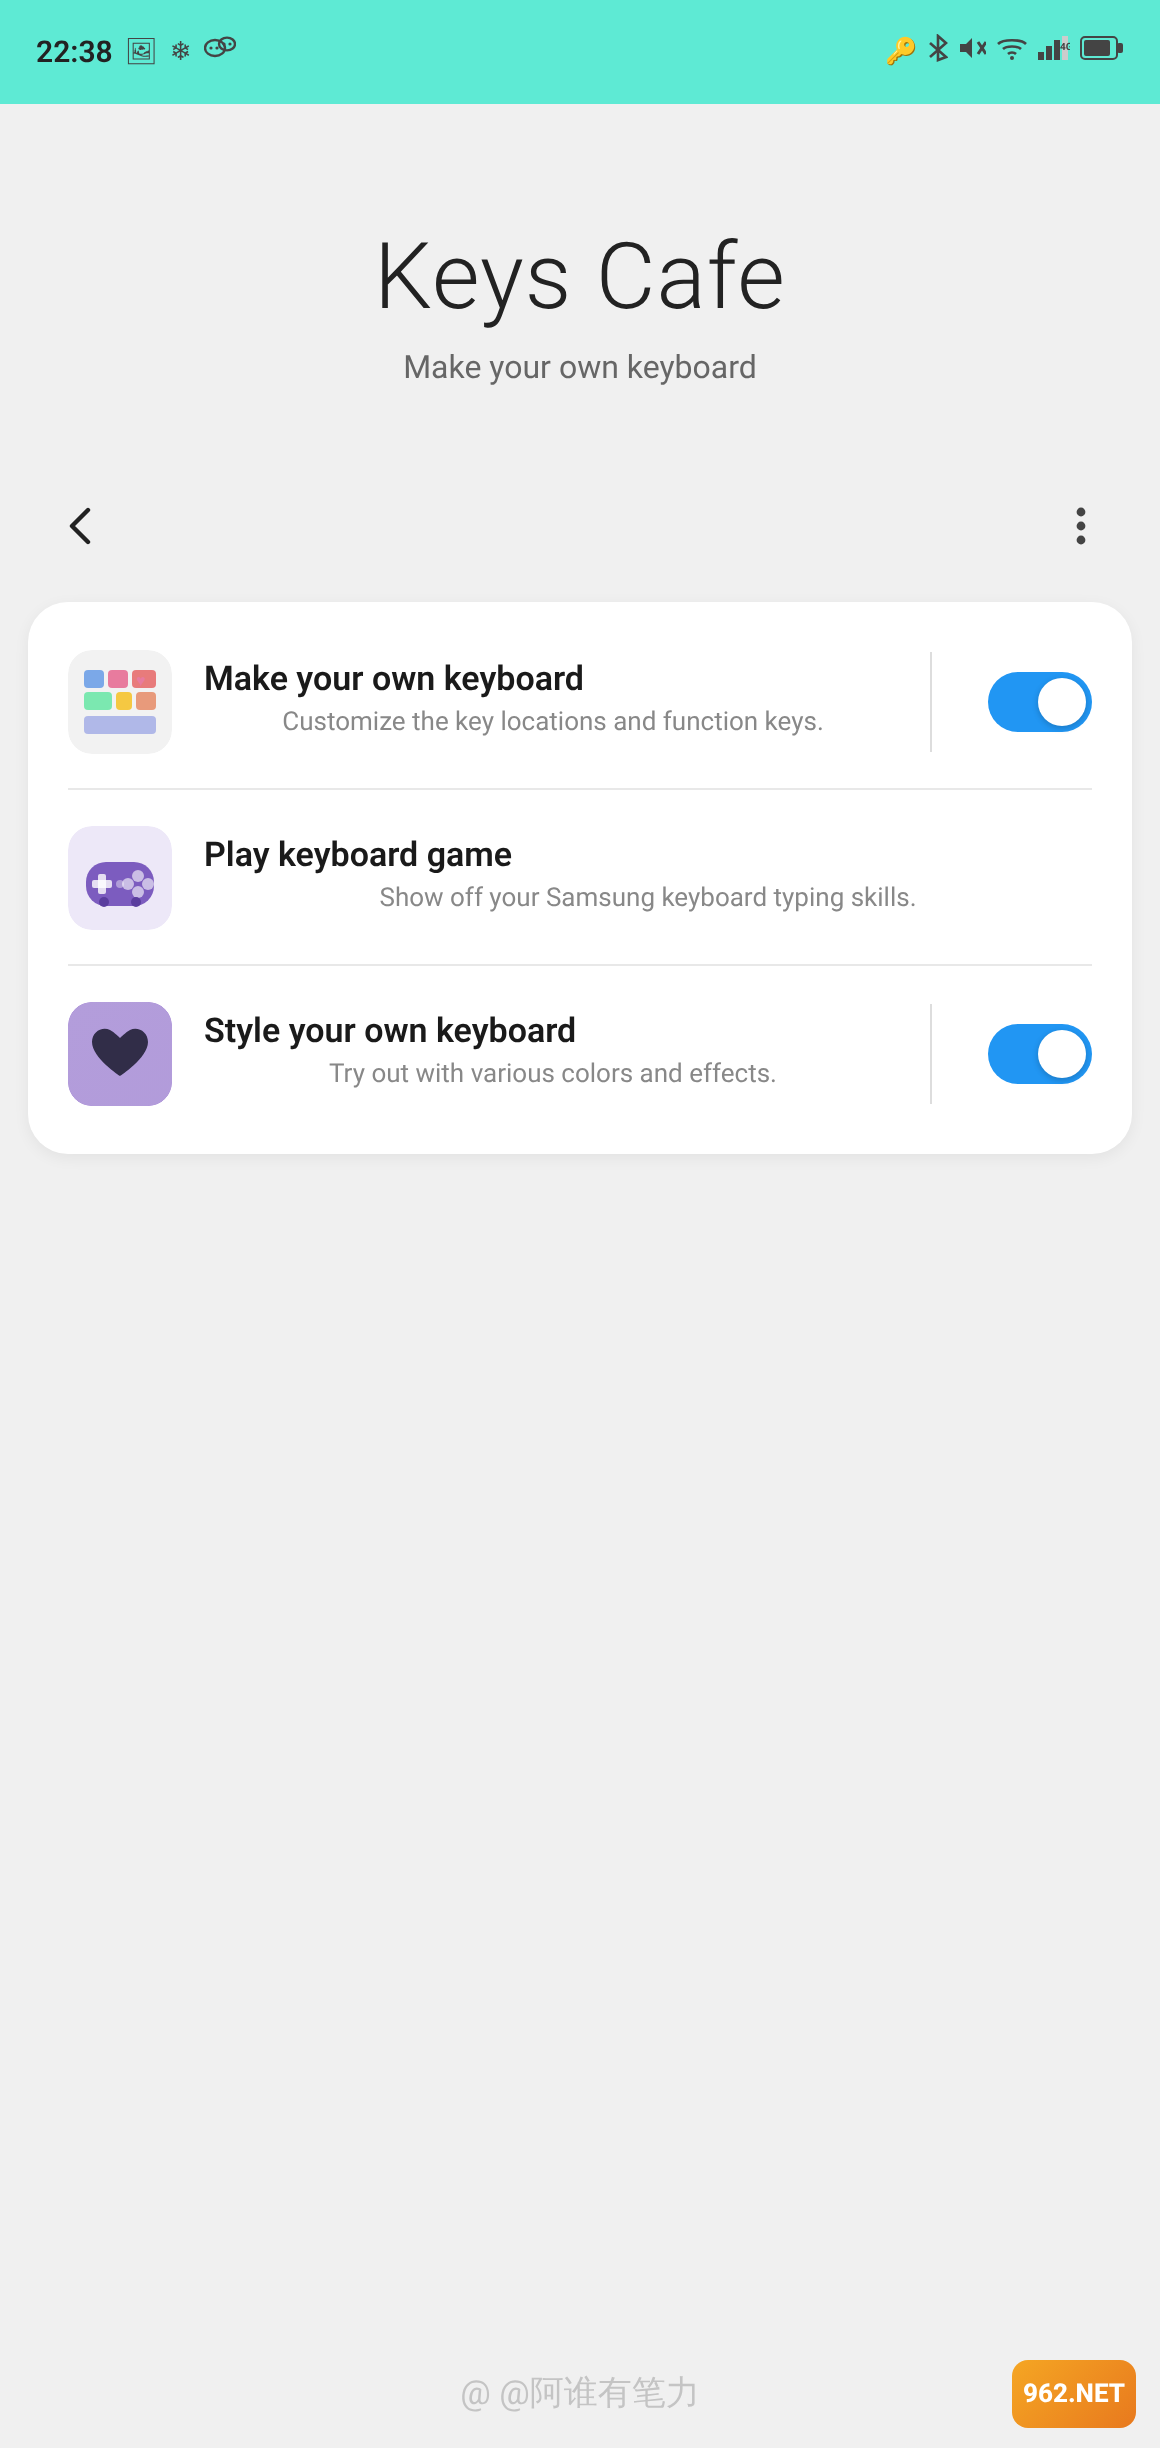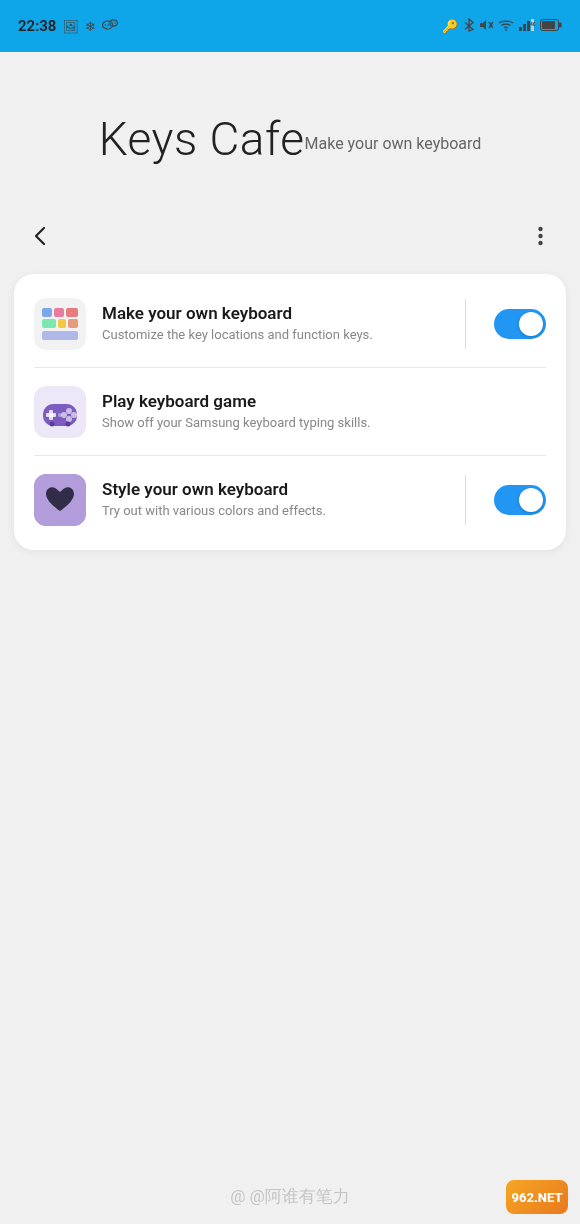--- a/index.html
+++ b/index.html
@@ -11,21 +11,21 @@
       background-color: #f0f0f0;
       font-family: 'Segoe UI', 'Roboto', sans-serif;
       position: relative;
       overflow-x: hidden;
     }
 
     
     .status-bar {
       width: 100%;
       height: 52px;
-      background-color: #0ea5e9;
+      background-color: #5eead4;
       display: flex;
       align-items: center;
       justify-content: space-between;
       padding: 0 18px;
     }
 
     .status-left {
       display: flex;
       align-items: center;
       gap: 6px;
@@ -49,20 +49,21 @@
     }
 
     .status-right-icon {
       font-size: 13px;
       color: #444;
     }
 
     
     .hero {
       display: flex;
+      flex-direction: column;
       align-items: center;
       justify-content: center;
       padding: 60px 20px 40px;
     }
 
     .hero-title {
       font-size: 46px;
       font-weight: 300;
       color: #222;
       letter-spacing: 0.5px;
@@ -158,20 +159,21 @@
       font-size: 17px;
       font-weight: 600;
       color: #1a1a1a;
       margin-bottom: 3px;
     }
 
     .card-item-desc {
       font-size: 13px;
       color: #888;
       line-height: 1.4;
+      text-align: center;
     }
 
     
     .card-item-divider {
       width: 1px;
       height: 50px;
       background: #ddd;
       margin: 0 14px;
       flex-shrink: 0;
     }

